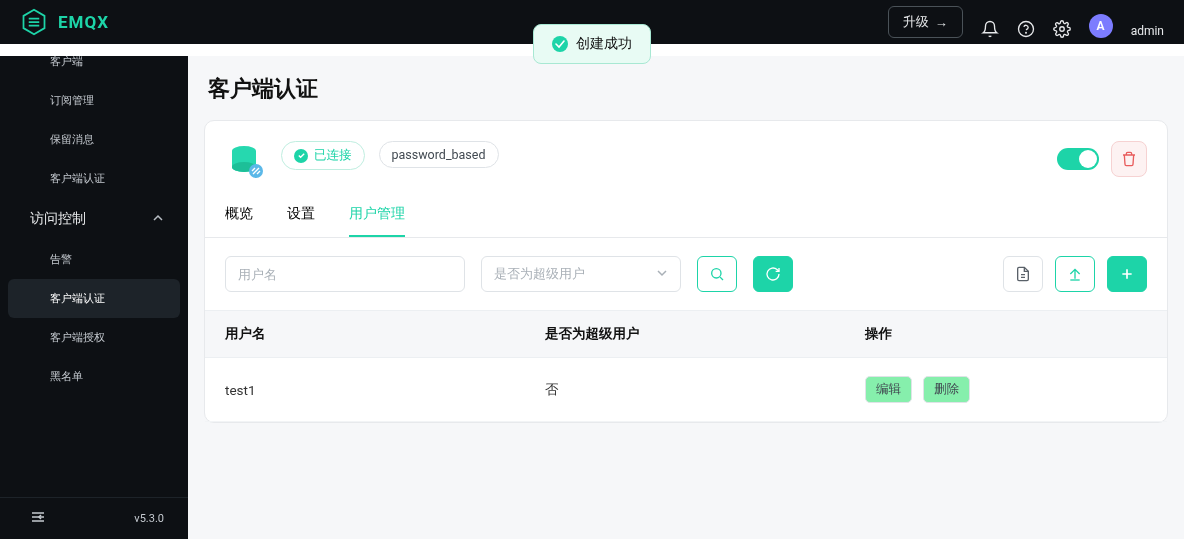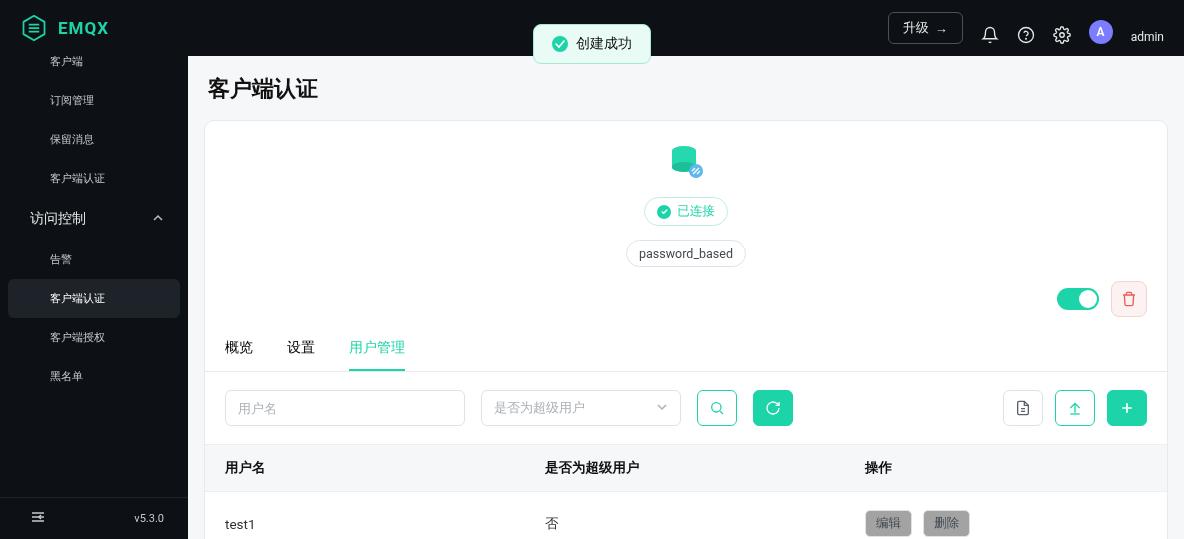--- a/index.html
+++ b/index.html
@@ -1,19 +1,19 @@
 <!DOCTYPE html>
 <html><head>
   <meta charset="utf-8">
   <style>
     * { box-sizing: border-box; margin: 0; padding: 0; }
     body { font-family: -apple-system, BlinkMacSystemFont, "Segoe UI", Roboto, "Helvetica Neue", Arial, sans-serif; background: #fff; width: 1184px; height: 539px; overflow: hidden; position: relative; }
     
     
-    .top-header { position: absolute; top: 0; left: 0; right: 0; height: 56px; background: #0d1014; display: flex; align-items: center; padding: 0 20px; z-index: 10; }
+    .top-header { position: absolute; top: 0; left: 0; right: 0; height: 44px; background: #0d1014; display: flex; align-items: center; padding: 0 20px; z-index: 10; }
     .logo-area { display: flex; align-items: center; gap: 10px; }
     .logo-hex { width: 28px; height: 28px; }
     .logo-text { color: #1dd4a8; font-weight: 700; font-size: 17px; letter-spacing: 1px; }
     .header-right { margin-left: auto; display: flex; align-items: flex-end; gap: 18px; }
     .upgrade-btn { border: 1px solid #4a5258; color: #e6e8ea; background: transparent; border-radius: 6px; padding: 6px 14px; font-size: 13px; display: flex; align-items: center; gap: 6px; cursor: pointer; }
     .header-icon { color: #e6e8ea; cursor: pointer; display: flex; align-items: center; }
     .avatar { width: 24px; height: 24px; border-radius: 50%; background: #7c7cff; color: #fff; display: flex; align-items: center; justify-content: center; font-size: 12px; font-weight: 600; }
     .admin-text { color: #e6e8ea; font-size: 12px; }
     
     
@@ -36,21 +36,21 @@
     .content-wrap { margin: 18px 16px; }
     .page-title { font-size: 22px; font-weight: 700; color: #111; margin-bottom: 4px; padding-left: 4px; }
     
     .card { background: #fff; border-radius: 10px; border: 1px solid #e7e9ec; margin-top: 16px; }
     .card-header-row { padding: 16px 20px 0 20px; display: flex; align-items: center; gap: 14px; }
     .back-arrow { color: #6c737a; cursor: pointer; }
     .back-text { color: #3a4047; font-size: 14px; cursor: pointer; }
     .vsep { width: 1px; height: 28px; background: #e7e9ec; }
     .db-title { font-size: 18px; font-weight: 700; color: #111; }
     
-    .status-row { padding: 20px 20px 0 20px; display: flex; align-items: center; gap: 14px; flex-direction: column; }
+    .status-row { padding: 20px 20px 0 20px; display: flex; align-items: flex-start; gap: 14px; }
     .db-icon-wrap { width: 42px; height: 42px; display: flex; align-items: center; justify-content: center; }
     .pill { border: 1px solid #dfe3e7; border-radius: 16px; padding: 5px 12px; font-size: 12.5px; display: flex; align-items: center; gap: 6px; color: #424a52; }
     .pill.connected { color: #1dd4a8; border-color: #bfeee0; }
     .dot-green { width: 14px; height: 14px; border-radius: 50%; background: #1dd4a8; display: flex; align-items: center; justify-content: center; }
     .status-right { margin-left: auto; display: flex; align-items: center; gap: 12px; }
     .toggle { width: 42px; height: 22px; background: #1dd4a8; border-radius: 11px; position: relative; cursor: pointer; }
     .toggle::after { content: ""; position: absolute; top: 2px; right: 2px; width: 18px; height: 18px; background: #fff; border-radius: 50%; }
     .trash-btn { width: 36px; height: 36px; border: 1px solid #f6d2d2; border-radius: 8px; background: #fdf2f2; display: flex; align-items: center; justify-content: center; cursor: pointer; color: #e85c5c; }
     
     .tabs { display: flex; gap: 34px; padding: 22px 20px 0 20px; border-bottom: 1px solid #e7e9ec; }
@@ -65,21 +65,21 @@
     .icon-btn.outline-green { border: 1px solid #1dd4a8; color: #1dd4a8; background: #fff; }
     .icon-btn.solid-green { background: #1dd4a8; color: #fff; border: 1px solid #1dd4a8; }
     .icon-btn.outline-gray { border: 1px solid #dfe3e7; background: #fff; color: #5a6169; }
     .toolbar-right { margin-left: auto; display: flex; align-items: center; gap: 12px; }
     
     .table-head-row { background: #f6f7f9; border-top: 1px solid #eceff2; border-bottom: 1px solid #eceff2; display: flex; padding: 14px 20px; font-size: 13.5px; color: #111; font-weight: 600; }
     .col-user { width: 320px; }
     .col-super { width: 320px; }
     .col-action { flex: 1; }
     .table-body-row { display: flex; padding: 18px 20px; font-size: 13.5px; color: #333; align-items: center; border-bottom: 1px solid #f2f4f6; }
-    .mini-btn { border: 1px solid #dfe3e7; background: #a3a3a3; border-radius: 5px; padding: 4px 10px; font-size: 12.5px; color: #424a52; cursor: pointer; margin-right: 8px; }
+    .mini-btn { border: 1px solid #dfe3e7; background: #86efac; border-radius: 5px; padding: 4px 10px; font-size: 12.5px; color: #424a52; cursor: pointer; margin-right: 8px; }
   </style>
 </head>
 <body>
 
 <div class="toast">
   <span class="toast-icon">
     <svg width="10" height="10" viewBox="0 0 10 10">
         <path d="M1 5 L4 8 L9 2" stroke="#fff" stroke-width="1.6" fill="none" stroke-linecap="round"></path>
       </svg>
   </span>

